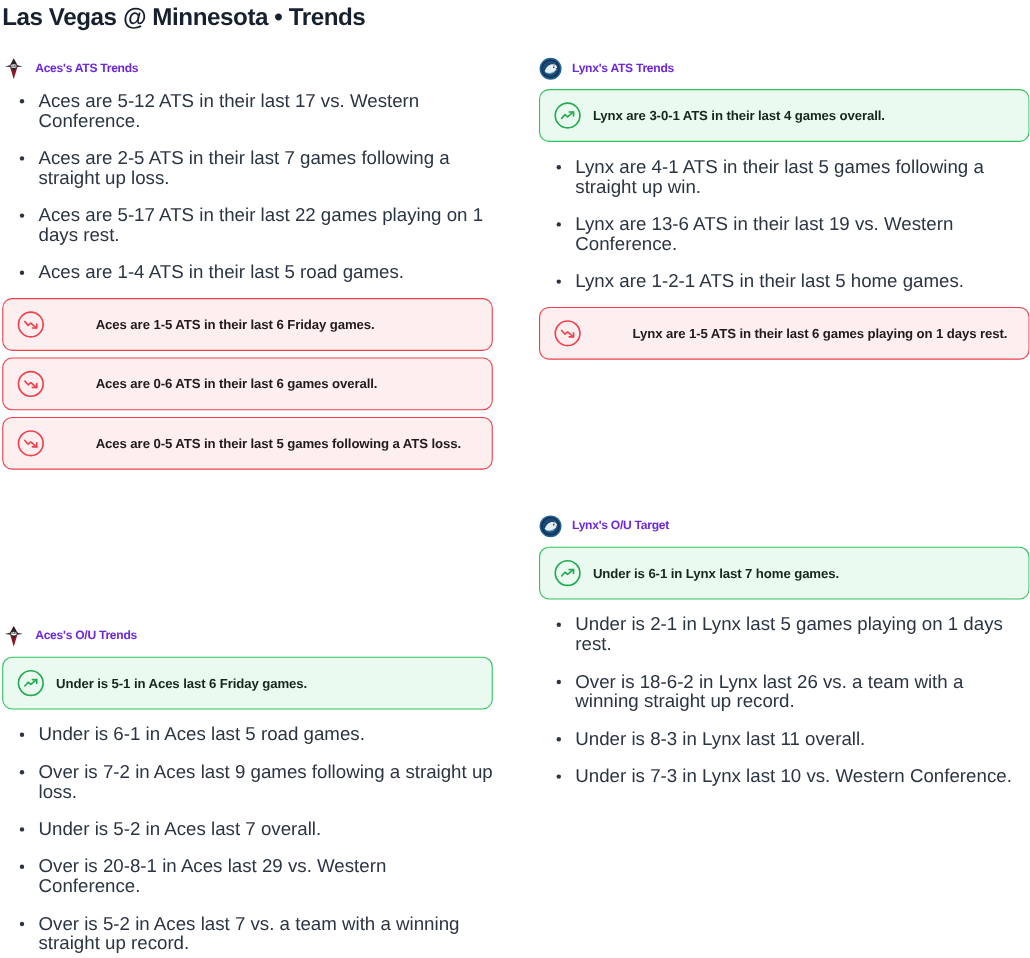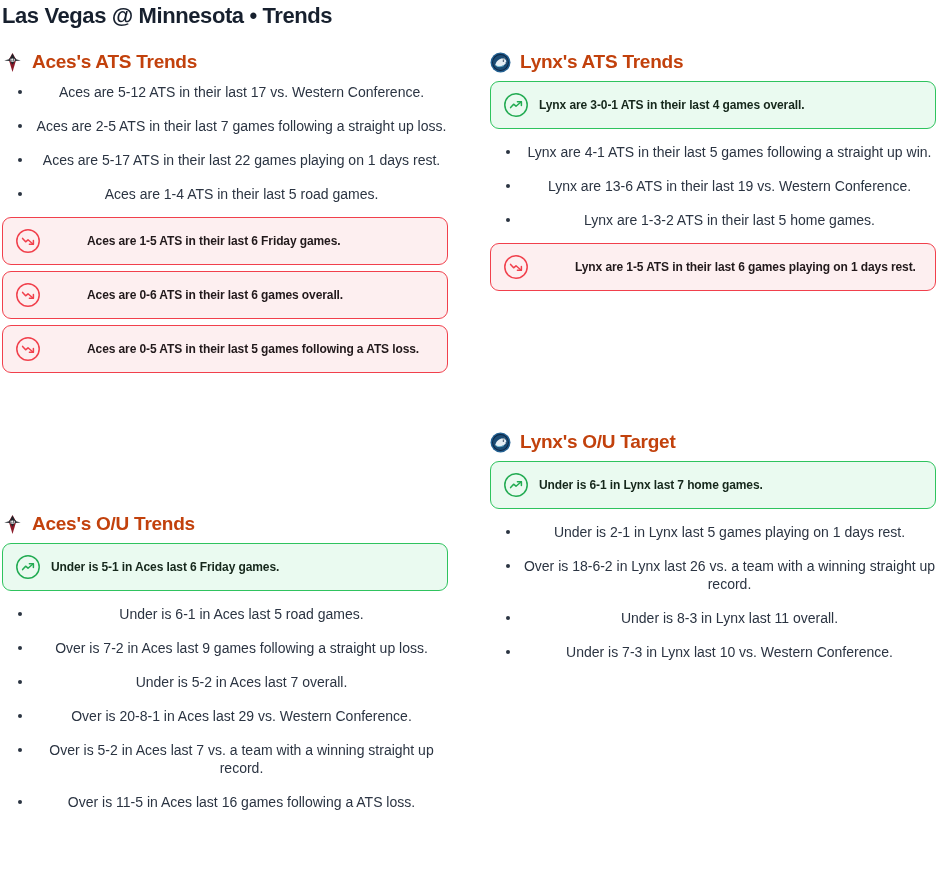--- a/index.html
+++ b/index.html
@@ -51,46 +51,45 @@
 
   
   .section-head {
     display: flex;
     align-items: center;
     gap: 9px;
     height: 26px;
     margin-top: 20px;
   }
   .section-title {
-    font-size: 19px;
+    font-size: 11px;
     font-weight: bold;
-    color: #c2410c;
+    color: #6d28d9;
     letter-spacing: -0.25px;
     line-height: 20px;
   }
 
   
   .logo { width: 21px; height: 21px; flex: 0 0 21px; display: block; }
 
   
   ul.trend-list {
     list-style: none;
     margin: 0;
     padding: 0;
   }
   ul.trend-list li {
     position: relative;
     padding-left: 33px;
-    font-size: 14px;
+    font-size: 17px;
     line-height: 18px;
     color: #2b3442;
     margin: 0;
     padding-top: 8px;
     padding-bottom: 8px;
-    text-align: center;
   }
   ul.trend-list li::before {
     content: "";
     position: absolute;
     left: 16px;
     top: 15px;
     width: 4px;
     height: 4px;
     border-radius: 50%;
     background: #2b3442;
@@ -250,21 +249,21 @@
             <polyline points="7.6,15.6 10.6,12.2 13,14.2 18.2,9.8"></polyline>
             <polyline points="14.4,9.8 18.4,9.8 18.4,13.4"></polyline>
           </svg>
         </span>
         <span class="hl-text">Lynx are 3-0-1 ATS in their last 4 games overall.</span>
       </div>
 
       <ul class="trend-list">
         <li>Lynx are 4-1 ATS in their last 5 games following a straight up win.</li>
         <li>Lynx are 13-6 ATS in their last 19 vs. Western Conference.</li>
-        <li>Lynx are 1-3-2 ATS in their last 5 home games.</li>
+        <li>Lynx are 1-2-1 ATS in their last 5 home games.</li>
       </ul>
 
       <div class="hl-card bad">
         <span class="hl-icon">
           <svg viewBox="0 0 26 26" width="26" height="26" fill="none" stroke="#f1404c" stroke-width="1.5" stroke-linecap="round" stroke-linejoin="round">
             <circle cx="13" cy="13" r="11.2"></circle>
             <polyline points="7.6,10.4 10.6,13.8 13,11.8 18.2,16.2"></polyline>
             <polyline points="14.4,16.2 18.4,16.2 18.4,12.6"></polyline>
           </svg>
         </span>

